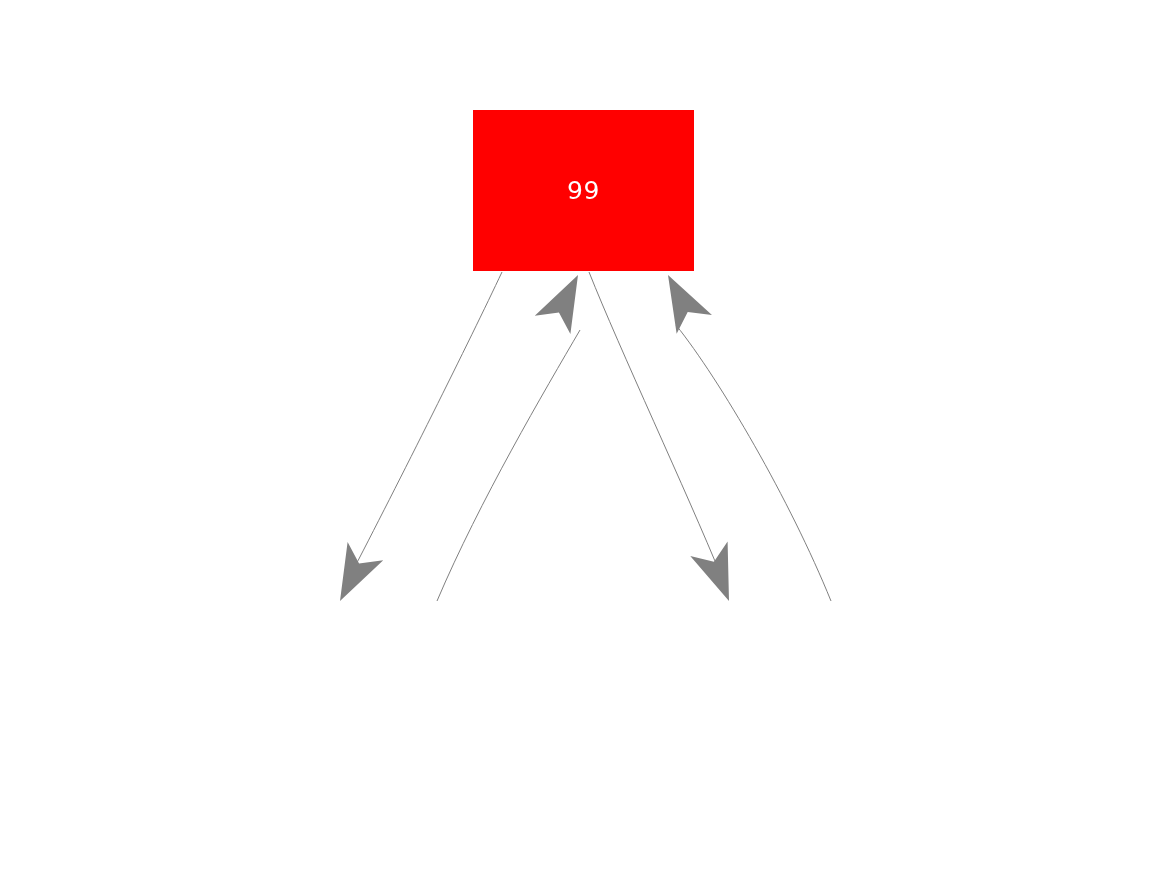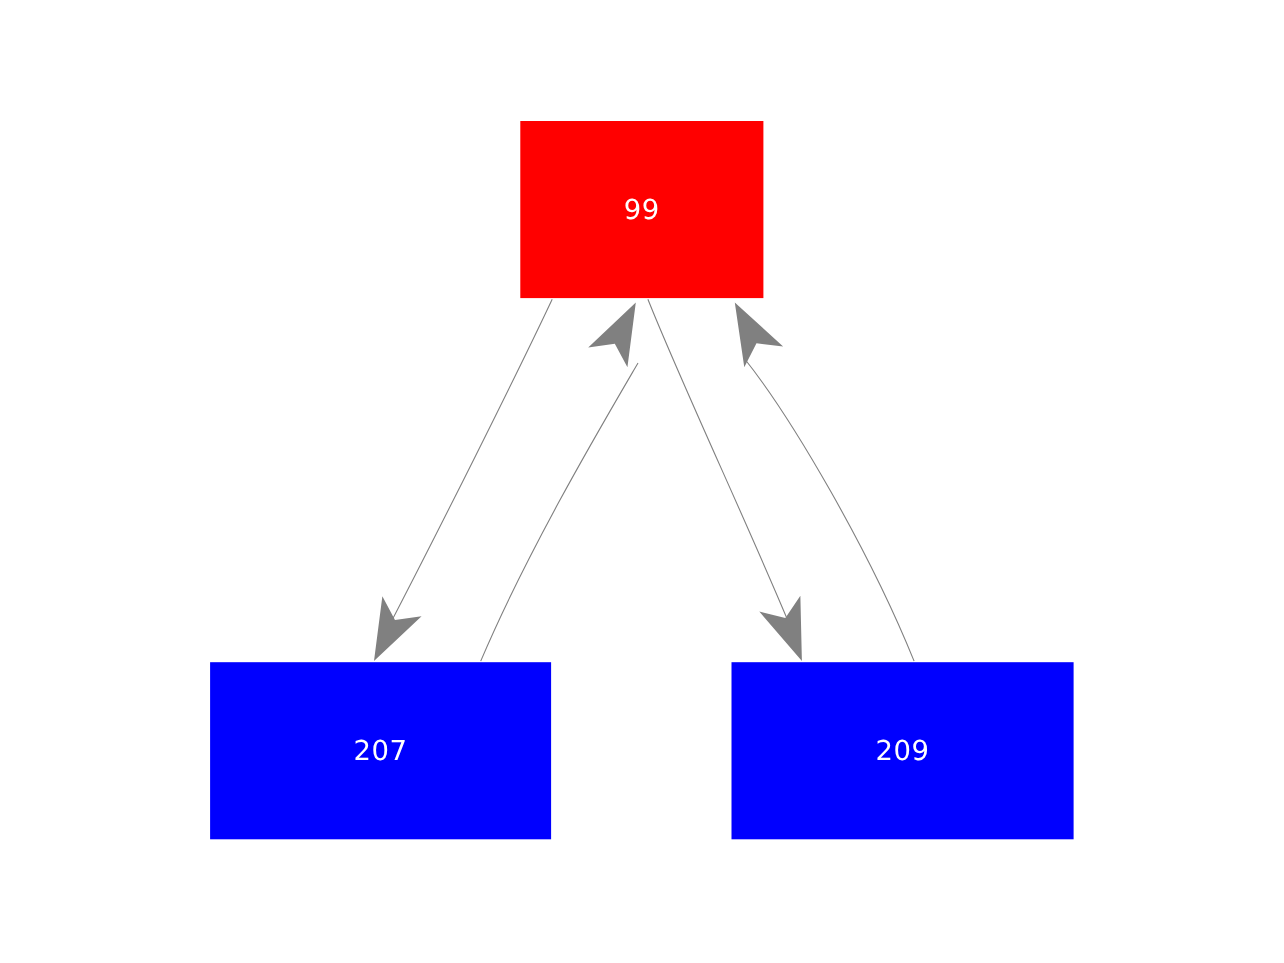--- a/index.html
+++ b/index.html
@@ -58,21 +58,15 @@
         <polygon points="0,0 -56,-20 -42,0 -56,20" fill="#808080" transform="translate(578,275) rotate(-63)"></polygon>
         <polygon points="0,0 -56,-20 -42,0 -56,20" fill="#808080" transform="translate(729,601) rotate(69)"></polygon>
         <polygon points="0,0 -56,-20 -42,0 -56,20" fill="#808080" transform="translate(668,275) rotate(-118)"></polygon>
       </g>
   </svg>
 
   <div class="node" style="left: 473px; top: 110px; width: 221px; height: 161px; background: rgb(255, 0, 0);">
     <span class="node-label" style="color: rgb(255, 255, 255);">99</span>
   </div>
 
-  <div class="node" style="left: 191px; top: 602px; width: 310px; height: 161px; background: rgb(0, 0, 255);">
-    <span class="node-label" style="color: rgb(255, 255, 255);">207</span>
-  </div>
 
-  <div class="node" style="left: 665px; top: 602px; width: 311px; height: 161px; background: rgb(0, 0, 255);">
-    <span class="node-label" style="color: rgb(255, 255, 255);">209</span>
-  </div>
 
 </div>
 
 </body></html>

